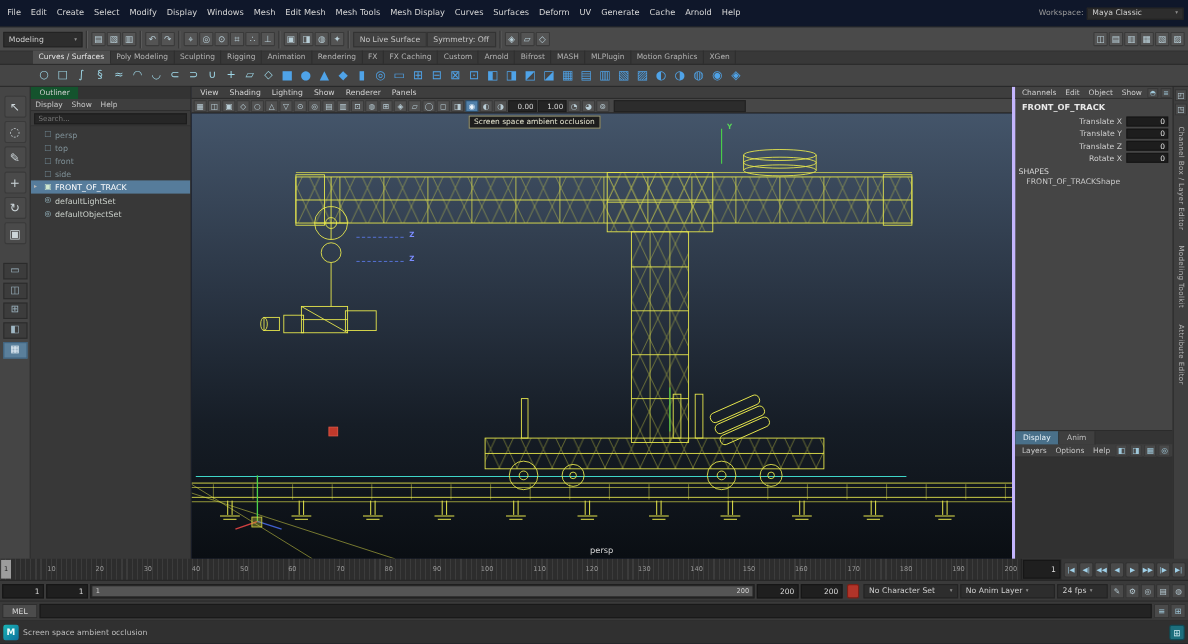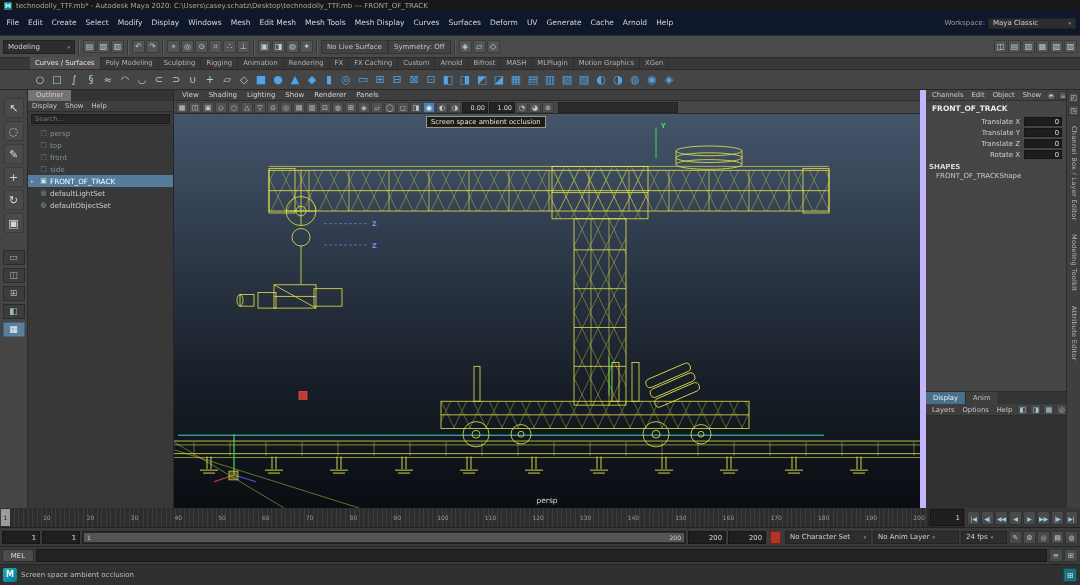--- a/index.html
+++ b/index.html
@@ -36,21 +36,21 @@
   
   .main{flex:1;display:flex;min-height:0;position:relative}
   .toolcol{width:28px;background:#454545;border-right:1px solid #2a2a2a;display:flex;flex-direction:column;align-items:center;padding-top:8px;gap:3px;flex:none}
   .tool{width:20px;height:20px;color:#cdd6da;font-size:11px;line-height:19px;text-align:center;border-radius:2px;background:#4a4a4a;border:1px solid #3a3a3a}
   .layouts{margin-top:14px;display:flex;flex-direction:column;gap:3px;align-items:center}
   .lay{width:22px;height:15px;background:#3c3c3c;border:1px solid #2b2b2b;color:#9fb7c4;font-size:9px;line-height:13px;text-align:center}
   .lay.active{background:#5a7f9b;color:#eaf4fb;border-color:#3e637f}
   
   .outliner{width:146px;background:#3b3b3b;border-right:1px solid #262626;display:flex;flex-direction:column;flex:none}
   .ol-tabbar{height:11px;background:#333;display:flex;align-items:flex-end}
-  .ol-tab{background:#737373;color:#d0d0d0;font-size:6.8px;padding:1px 8px;line-height:9px}
+  .ol-tab{background:#14532d;color:#d0d0d0;font-size:6.8px;padding:1px 8px;line-height:9px}
   .ol-menus{height:11px;background:#3e3e3e;display:flex;align-items:center;border-bottom:1px solid #2e2e2e}
   .ol-menu{font-size:6.8px;color:#c6c6c6;padding:0 4px}
   .ol-searchrow{height:14px;display:flex;align-items:center;padding:1px 3px;border-bottom:1px solid #2e2e2e;background:#3b3b3b}
   .ol-search{flex:1;height:10px;background:#262626;border:1px solid #1d1d1d;color:#bbb;font-size:6.5px;padding:0 3px;font-family:inherit}
   .ol-list{flex:1;background:#383838;padding-top:1px;overflow:hidden}
   .ol-row{height:12px;display:flex;align-items:center;padding-left:3px;gap:2px}
   .ol-arrow{width:6px;font-size:5.5px;color:#b5b5b5;flex:none}
   .ol-icon{width:9px;font-size:7px;color:#9fc3cf;text-align:center;flex:none}
   .ol-label{font-size:7.2px;color:#c9cfc9;white-space:nowrap}
   .ol-row.dim .ol-label{color:#7f9097}.ol-row.dim .ol-icon{color:#6f8691}
@@ -67,29 +67,29 @@
   .vp-num{width:26px;height:11px;background:#242424;border:1px solid #1c1c1c;color:#d8d8d8;font-size:6.5px;line-height:10px;text-align:right;padding:0 2px;flex:none}
   .vp-dd{width:120px;height:11px;background:#2c2c2c;border:1px solid #222;margin-left:3px;flex:none}
   .canvas{flex:1;position:relative;min-height:0;overflow:hidden}
   .canvas svg{position:absolute;inset:0;width:100%;height:100%}
   .vp-tooltip{position:absolute;left:252px;top:2px;background:#1d1d1d;border:1px solid #9a9a7a;color:#e4e4cf;font-size:6.8px;padding:1px 4px;white-space:nowrap;z-index:3}
   .persp-label{position:absolute;bottom:3px;left:0;right:0;text-align:center;font-size:7.5px;color:#d8d8d8}
   .ax{position:absolute;font-size:6.5px;font-weight:bold}
   .ax.z{color:#7b8cff}.ax.y{color:#58d858}
   .z1{left:198px;top:106px}.z2{left:198px;top:128px}.y1{left:487px;top:8px}
   
-  .channelbox{width:146px;background:#454545;border-left:6px solid #c4b5fd;display:flex;flex-direction:column;flex:none}
+  .channelbox{width:146px;background:#454545;border-left:3px solid #c4b5fd;display:flex;flex-direction:column;flex:none}
   .cb-menus{height:11px;display:flex;align-items:center;background:#434343;border-bottom:1px solid #303030;padding:0 2px}
   .cb-menu{font-size:6.8px;color:#ccc;padding:0 4px}
   .cb-cic{width:10px;height:9px;font-size:6px;line-height:8px;text-align:center;color:#9fc8da;background:#4a4a4a;border:1px solid #383838;margin-left:1px}
   .cb-obj{font-size:7.5px;font-weight:bold;color:#e8e8e8;padding:3px 0 2px 6px}
   .cb-row{height:11px;display:flex;align-items:flex-end;padding-right:4px}
   .cb-label{flex:1;text-align:right;font-size:7px;color:#cfcfcf;margin-right:4px;white-space:nowrap}
   .cb-field{width:38px;height:9px;background:#1d1d1d;border:1px solid #161616;color:#e0e0e0;font-size:6.8px;line-height:8px;text-align:right;padding-right:2px;flex:none}
-  .cb-shapes{font-size:7px;color:#d6d6d6;padding:4px 0 1px 3px;font-weight:bold}
+  .cb-shapes{font-size:7px;color:#d6d6d6;padding:4px 0 1px 3px;font-weight:normal}
   .cb-shape{font-size:7px;color:#c9c9c9;padding-left:10px}
   .cb-fill{flex:1}
   .cb-sub{border-top:1px solid #2a2a2a;background:#3c3c3c}
   .cb-tabs{height:12px;display:flex;align-items:flex-end;background:#343434}
   .cb-tab{font-size:6.8px;padding:1px 7px;background:#3f3f3f;color:#bdbdbd;border-right:1px solid #2c2c2c;line-height:10px}
   .cb-tab.active{background:#49708a;color:#e8f3fa}
   .cb-row2{height:12px;display:flex;align-items:center;background:#3e3e3e;border-bottom:1px solid #2c2c2c;padding:0 2px}
   .cb-fmenu{font-size:6.8px;color:#c6c6c6;padding:0 4px}
   .cb-licon{width:11px;height:11px;font-size:7px;line-height:10px;text-align:center;color:#9fc8da;background:#4a4a4a;border:1px solid #383838;margin-left:1px;flex:none}
   .cb-list{height:92px;background:#313131}
@@ -126,24 +126,20 @@
   .helprow{height:20px;background:#303030;display:flex;align-items:center;gap:4px;padding:0 3px}
   .maya-logo{width:14px;height:14px;border-radius:2px;background:linear-gradient(135deg,#19b5b5,#0d6f9c);color:#f0fbfb;font-weight:bold;font-size:8px;line-height:14px;text-align:center;flex:none}
   .help-text{font-size:7px;color:#bdbdbd}
   .help-ic{width:14px;height:14px;background:#1d6f7d;border:1px solid #0f4a55;color:#d2f0f6;font-size:8px;line-height:13px;text-align:center;border-radius:2px;flex:none}
 </style>
 </head>
 <body>
 
 <div id="app">
 
-  <div class="titlebar">
-    <div class="mini-logo">M</div>
-    <span>technodolly_TTF.mb* - Autodesk Maya 2020: C:\Users\casey.schatz\Desktop\technodolly_TTF.mb  ---  FRONT_OF_TRACK</span>
-  </div>
 
   <div class="menubar">
     <div style="display:flex">
       <div class="mi">File</div>
         <div class="mi">Edit</div>
         <div class="mi">Create</div>
         <div class="mi">Select</div>
         <div class="mi">Modify</div>
         <div class="mi">Display</div>
         <div class="mi">Windows</div>

